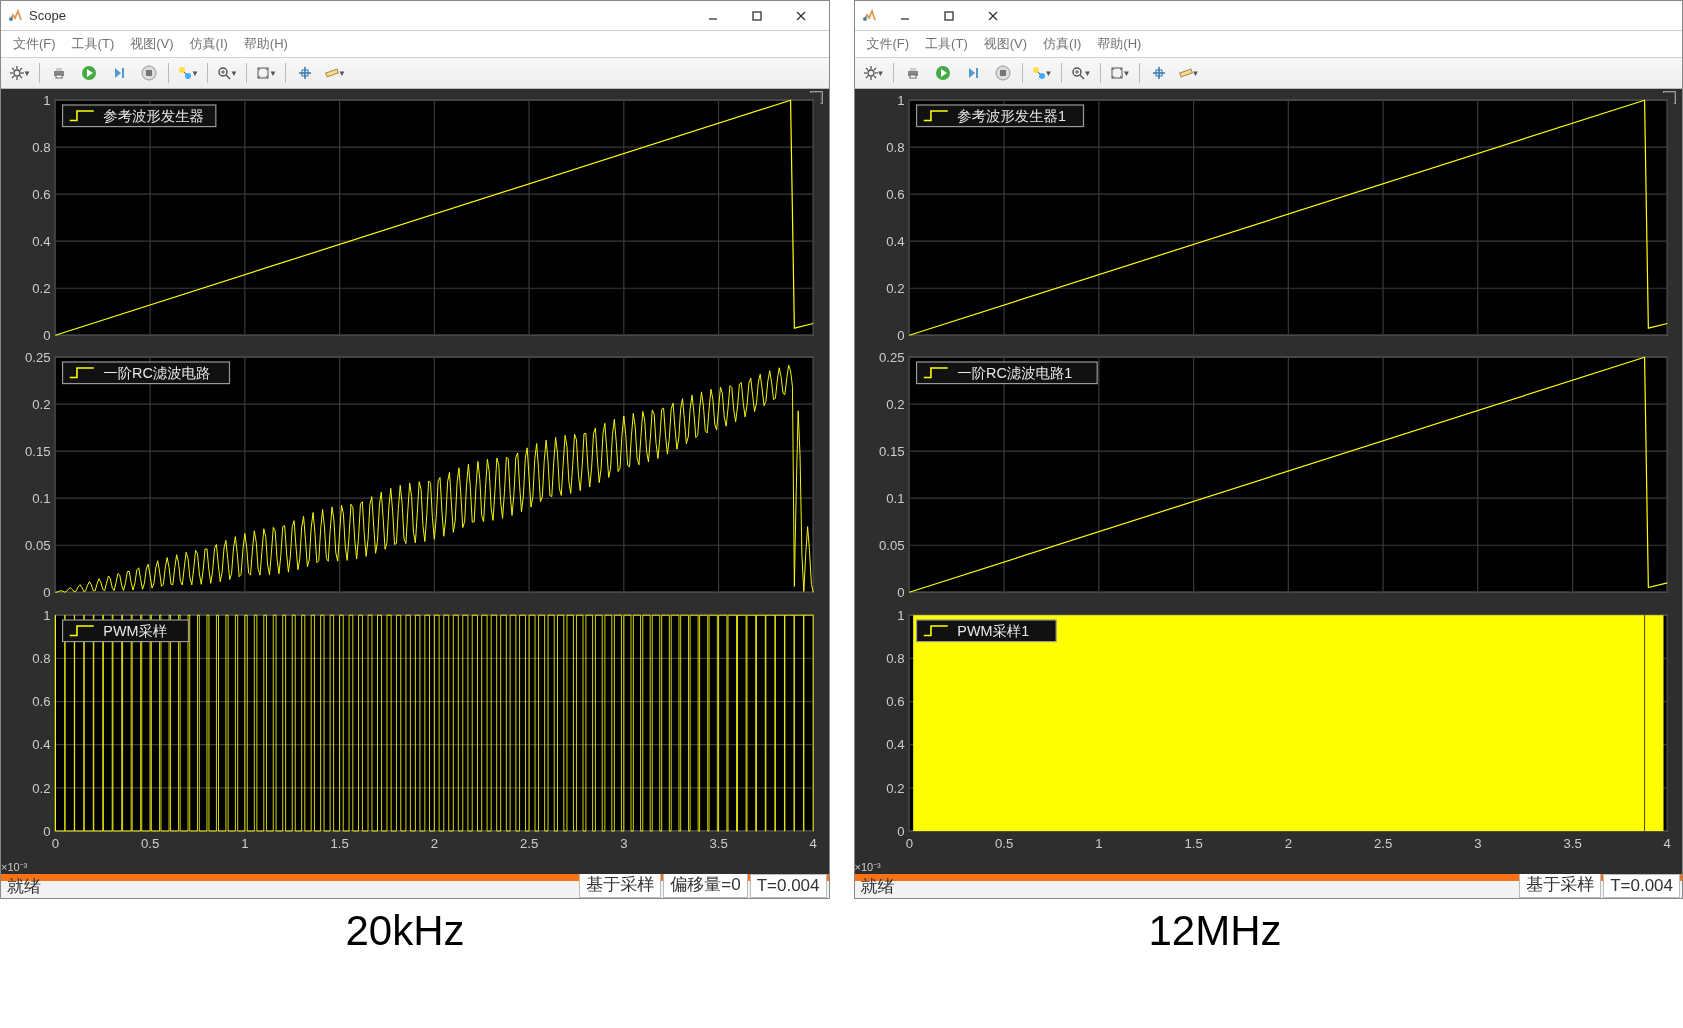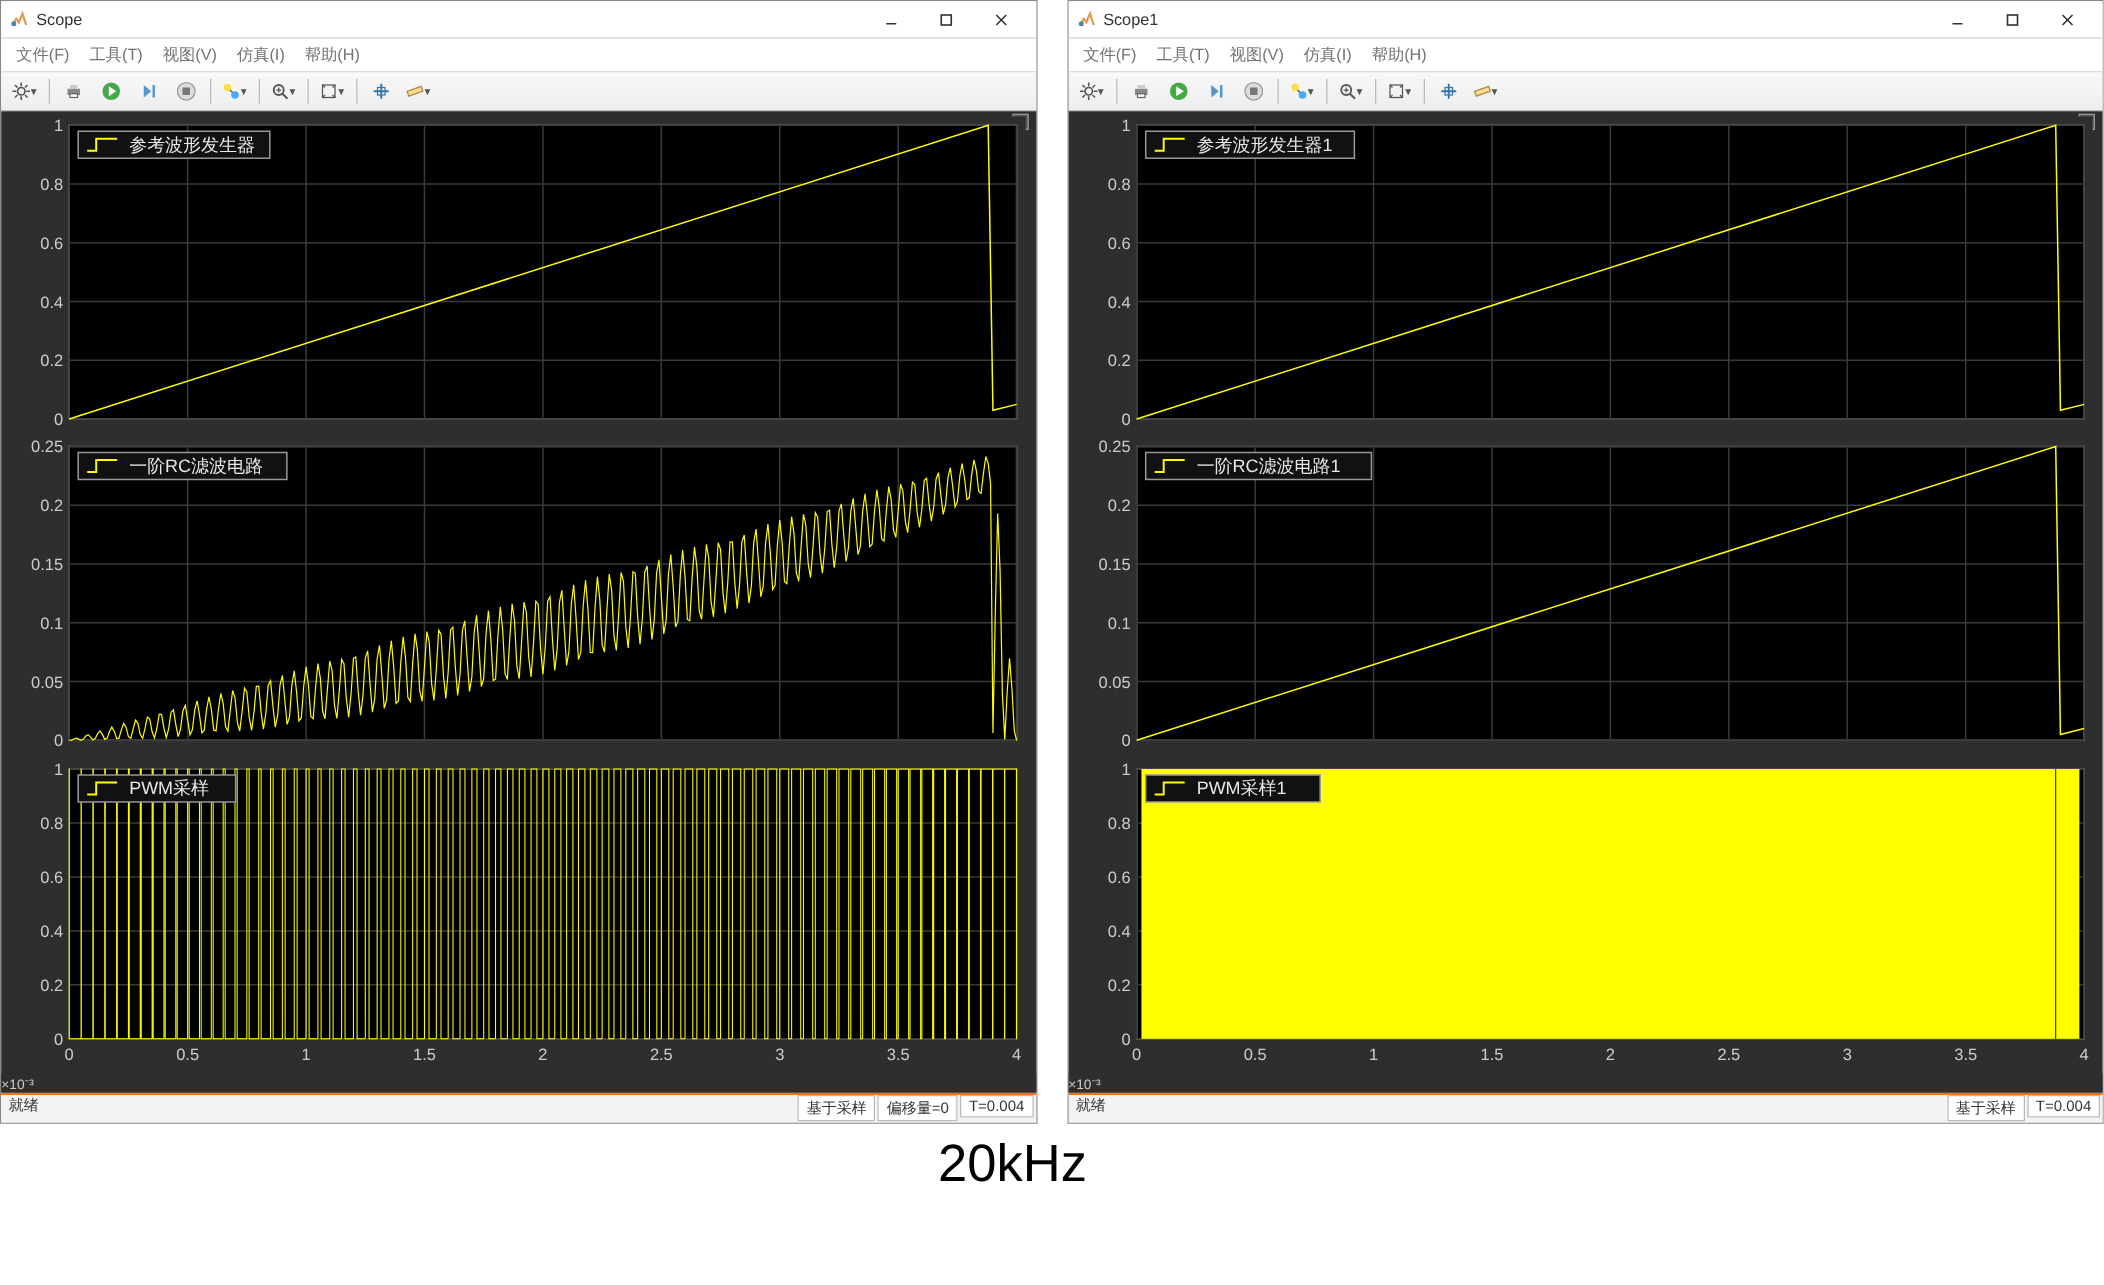--- a/index.html
+++ b/index.html
@@ -14,21 +14,21 @@
 .menubar { display: flex; background: #fff; padding: 2px 4px; border-bottom: 1px solid #d0d0d0; }
 .menu-item { padding: 2px 8px; font-size: 13px; color: #737373; }
 .toolbar { display: flex; align-items: center; background: linear-gradient(#f8f8f8,#eee); padding: 3px 5px; border-bottom: 1px solid #bbb; gap: 2px; }
 .tb-btn { width: 28px; height: 24px; display: flex; align-items: center; justify-content: center; border: 1px solid transparent; border-radius: 2px; }
 .tb-sep { width: 1px; height: 20px; background: #bbb; margin: 0 3px; }
 .plot-area { flex: 1; background: #2e2e2e; display: flex; flex-direction: column; position: relative; }
 .plot-panel { flex: 1; position: relative; margin: 4px 8px 4px 4px; }
 .plot-panel.last { margin-bottom: 2px; }
 .plot-svg { width: 100%; height: 100%; display: block; }
 .x-axis-exp { color: #ccc; font-size: 11px; padding-right: 12px; background:#2e2e2e; }
-.statusbar { display: flex; align-items: flex-start; background: #f3f3f3; border-top: 2px solid #f97316; height: 24px; font-size: 12px; color: #333; }
+.statusbar { display: flex; align-items: flex-end; background: #f3f3f3; border-top: 7px solid #f97316; height: 24px; font-size: 17px; color: #333; }
 .statusbar .status-text { flex: 1; padding-left: 6px; }
 .statusbar .field { border: 1px solid #bbb; padding: 1px 6px; margin-right: 2px; background:#fff; }
 .caption-row { display: flex; width: 1620px; }
 .caption { flex: 1; text-align: center; font-size: 42px; font-weight: normal; padding: 8px 0 16px; }
 .collapse-icon { position: absolute; top: 2px; right: 6px; width: 13px; height: 13px; border: 1px solid #999; background: #555; display:flex; align-items:center; justify-content:center; }
 .dd-arrow { font-size: 8px; color: #555; margin-left: -2px; }
 </style>
 </head>
 <body>
 
@@ -275,21 +275,20 @@
       <span class="field">T=0.004</span>
     </div>
   </div>
   <div class="scope-window">
     <div class="titlebar">
       <span class="app-icon"><svg width="16" height="16" viewBox="0 0 16 16">
             <rect x="0" y="0" width="16" height="16" fill="#fff"></rect>
             <path d="M3 12 L6 7 L8 10 L11 3 L14 12" stroke="#d95" stroke-width="1.8" fill="none"></path>
             <circle cx="4" cy="11" r="2" fill="#48a"></circle>
           </svg></span>
-      <span class="title">Scope1</span>
       <div class="win-controls">
         <div class="win-btn">
             <svg width="16" height="16" viewBox="0 0 16 16">
               <line x1="4" y1="11" x2="12" y2="11" stroke="#333" stroke-width="1.3"></line>
             </svg>
           </div>
         <div class="win-btn">
             <svg width="16" height="16" viewBox="0 0 16 16">
               <rect x="4" y="4" width="8" height="8" fill="none" stroke="#333" stroke-width="1.3"></rect>
             </svg>
@@ -514,13 +513,14 @@
     <div class="statusbar">
       <span class="status-text">就绪</span>
       <span class="field">基于采样</span>
 
       <span class="field">T=0.004</span>
     </div>
   </div>
   </div>
 <div class="caption-row" id="captions">
     <div class="caption">20kHz</div>
+    <div class="caption">12MHz</div>
   </div>
 
 </body></html>

